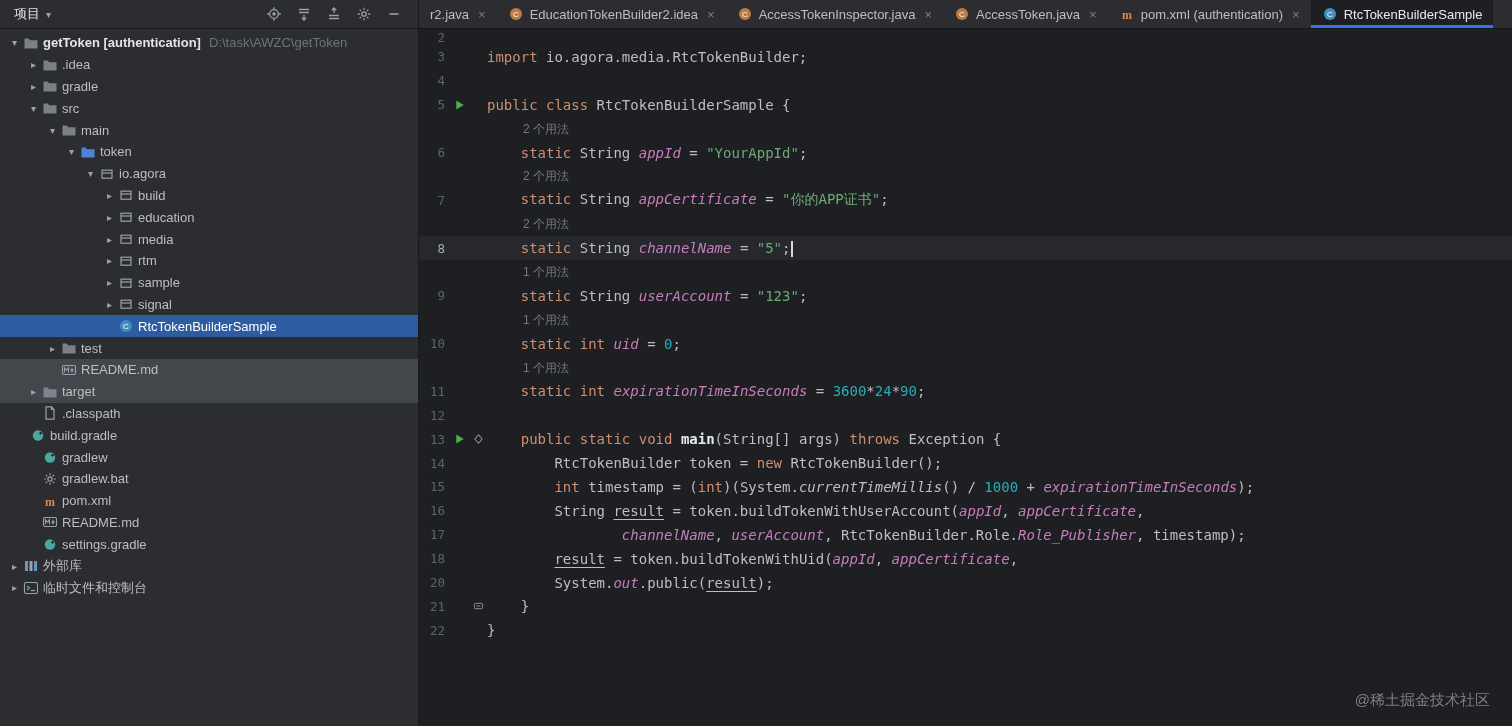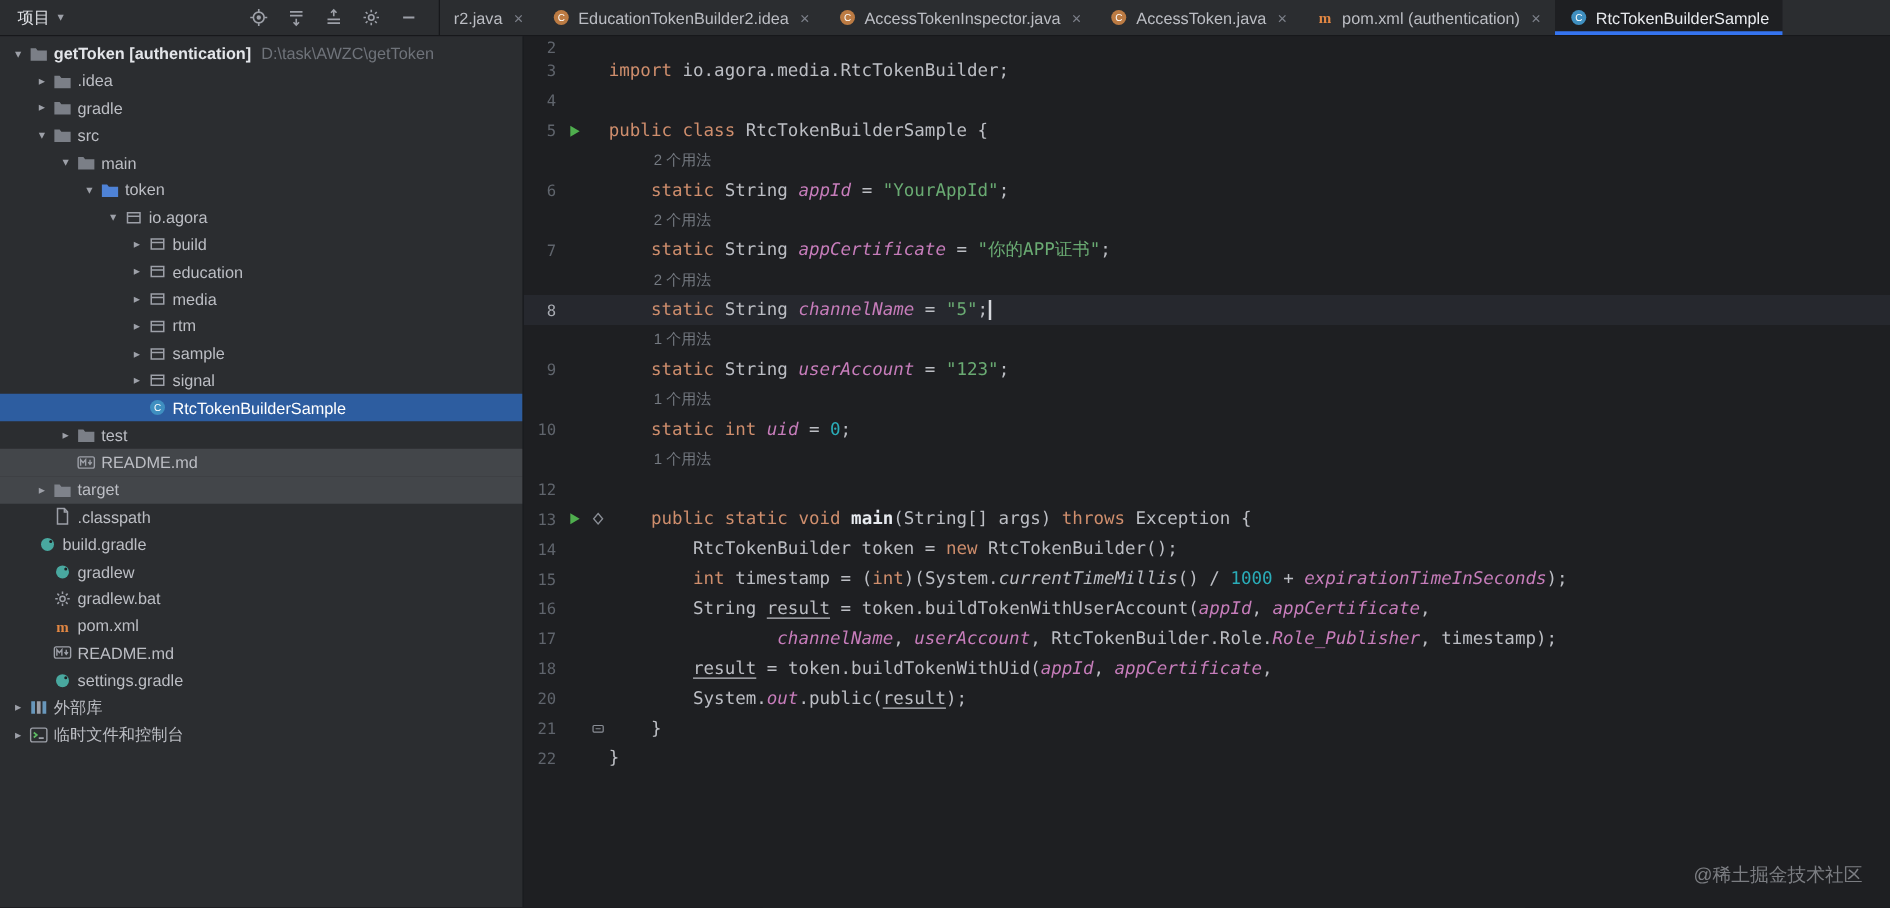--- a/index.html
+++ b/index.html
@@ -1,21 +1,21 @@
 <!DOCTYPE html>
 <html><head>
 <meta charset="utf-8">
 <style>
   *{margin:0;padding:0;box-sizing:border-box;}
   html,body{width:1512px;height:726px;overflow:hidden;background:#1e1f22;font-family:"Liberation Sans",sans-serif;}
   .app{width:1512px;height:726px;display:flex;flex-direction:column;overflow:hidden;background:#1e1f22;}
 
   
   .topbar{height:29px;flex:none;display:flex;background:#2b2d30;border-bottom:1px solid #17181b;}
-  .panel-header{width:352px;flex:none;display:flex;align-items:center;padding:0 8px 0 14px;border-right:1px solid #17181b;}
+  .panel-header{width:419px;flex:none;display:flex;align-items:center;padding:0 8px 0 14px;border-right:1px solid #17181b;}
   .panel-title-wrap{display:flex;align-items:center;gap:6px;cursor:pointer;}
   .panel-title{color:#dfe1e5;font-size:13px;}
   .dd-caret{color:#9da0a8;font-size:10px;}
   .panel-icons{margin-left:auto;display:flex;align-items:center;gap:14px;color:#9da0a8;padding-right:8px;}
   .pi{display:inline-flex;width:16px;height:16px;cursor:pointer;}
   .pi svg{width:16px;height:16px;}
 
   
   .tabbar{flex:1;display:flex;overflow:hidden;align-items:stretch;}
   .tab{display:flex;align-items:center;gap:6px;padding:0 11px;font-size:13px;color:#bcbec4;position:relative;white-space:nowrap;cursor:pointer;}
@@ -529,20 +529,27 @@
           </div>
           <div class="crow">
             <div class="gutter">
               <span class="lnum"></span>
               <span class="gicons"></span>
             </div>
             <div class="ccontent"><span class="inlay">1 个用法</span></div>
           </div>
           <div class="crow">
             <div class="gutter">
+              <span class="lnum">11</span>
+              <span class="gicons"></span>
+            </div>
+            <div class="ccontent"><span class="tk-p">    </span><span class="tk-k">static int</span><span class="tk-p"> </span><span class="tk-f">expirationTimeInSeconds</span><span class="tk-p"> = </span><span class="tk-num">3600</span><span class="tk-p">*</span><span class="tk-num">24</span><span class="tk-p">*</span><span class="tk-num">90</span><span class="tk-p">;</span></div>
+          </div>
+          <div class="crow">
+            <div class="gutter">
               <span class="lnum">12</span>
               <span class="gicons"></span>
             </div>
             <div class="ccontent"></div>
           </div>
           <div class="crow">
             <div class="gutter">
               <span class="lnum">13</span>
               <span class="gicons">
                 <span class="icon gi-run">

